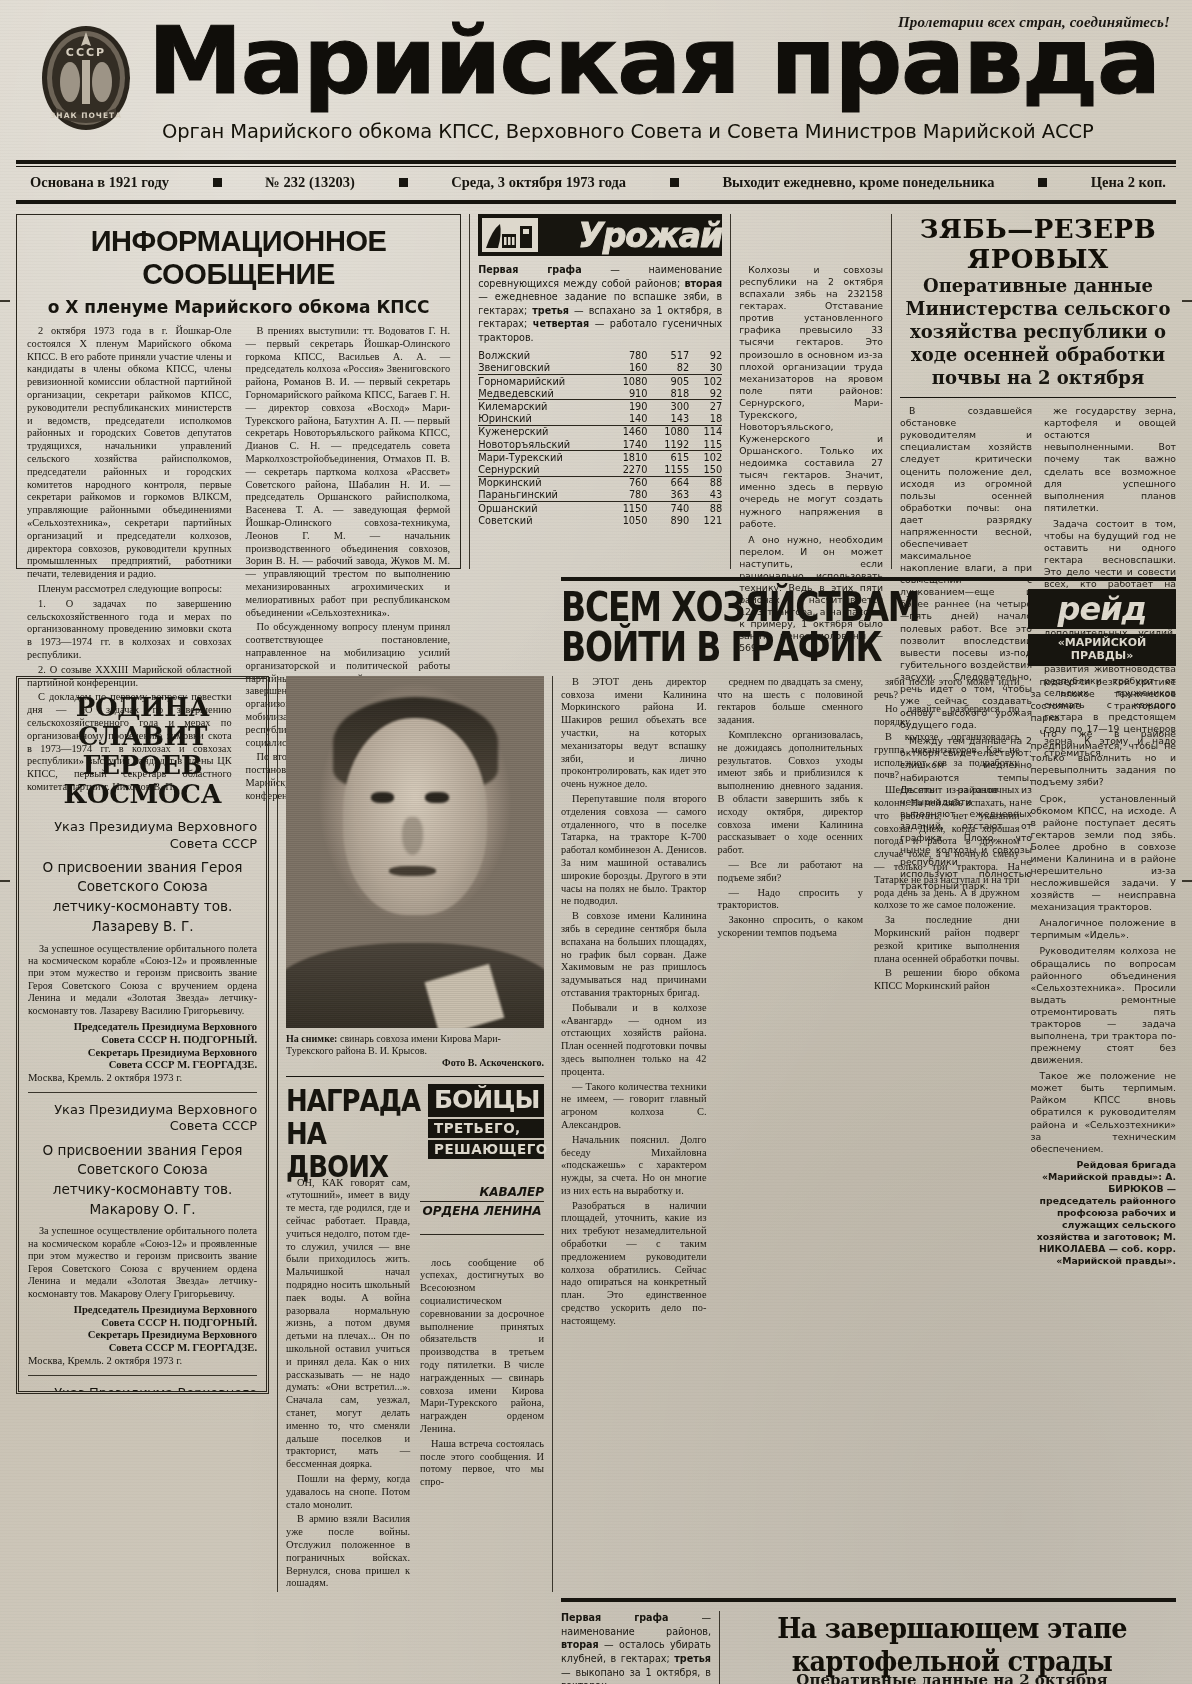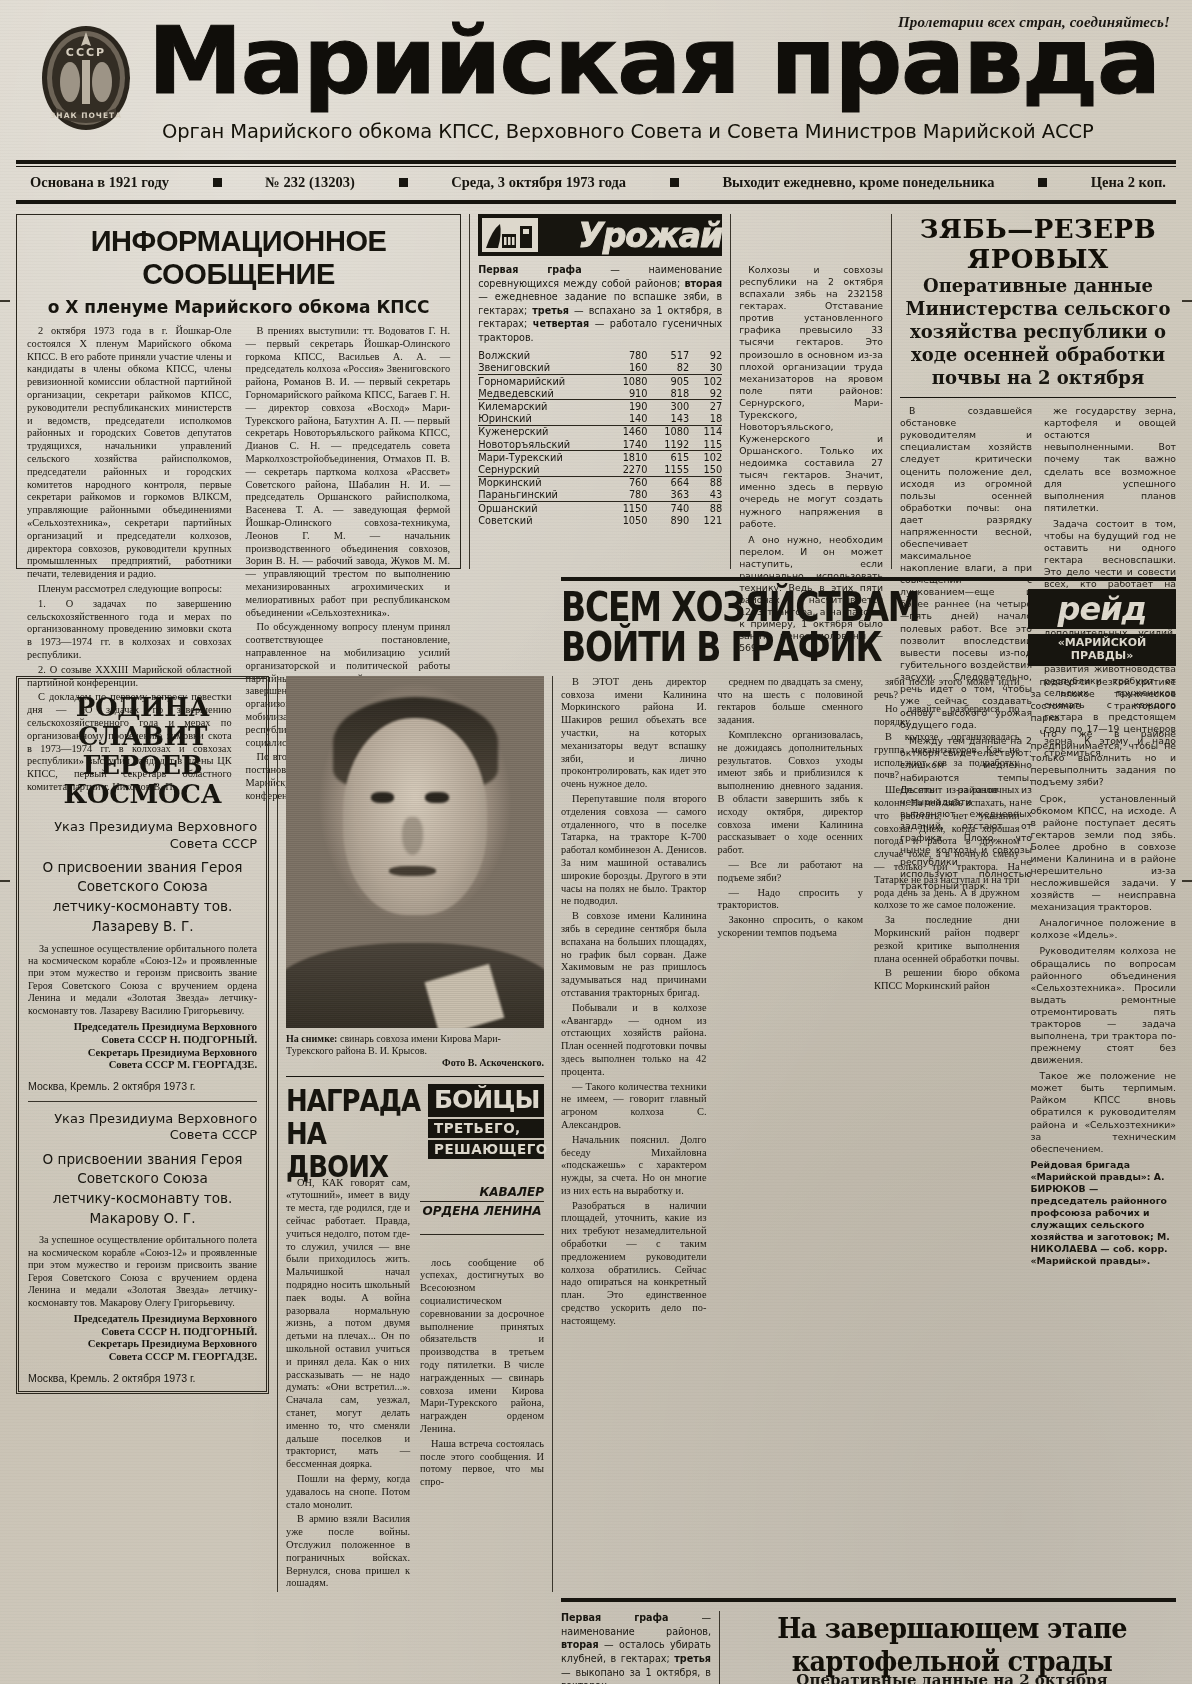--- a/index.html
+++ b/index.html
@@ -176,21 +176,21 @@
   }
   .ukaz-body{
     font-family:"Liberation Serif",serif;font-size:10.2px;line-height:1.22;
     text-align:justify;
   }
   .ukaz-body p{margin:0;text-indent:11px;}
   .sig{
     font-family:"Liberation Serif",serif;font-weight:bold;font-size:10.6px;
     text-align:right;line-height:1.2;margin-top:4px;
   }
-  .place{font-family:Liberation Sans, sans-serif;font-size:10.6px;margin-top:8px;}
+  .place{font-family:Liberation Serif, serif;font-size:10.6px;margin-top:0;}
   .hr-dot{border-top:1px solid #3a362c;margin:9px 0;}
 
   
   .photo{
     width:100%;height:352px;position:relative;overflow:hidden;
     background:#8d8removed;
   }
   .photo-inner{
     position:absolute;inset:0;
     background:
@@ -634,24 +634,24 @@
       <p>Но давайте разберемся по порядку.</p>
       <p>В колхозе организовалась группа механизаторов. Как не используют сев за подработку почв?</p>
       <p>Шесть стоит из-за различных колонн. На чей зябь вспахать, на что работать, нет указаний совхозы. Днем, когда хорошая погода и работа в дружном случае тоже, а в ночную смену — только три трактора. На Татарке не раз наступал и на три рода день за день. А в дружном колхозе то же самое положение.</p>
       <p>За последние дни Моркинский район подверг резкой критике выполнения плана осенней обработки почвы.</p>
       <p>В решении бюро обкома КПСС Моркинский район</p>
     </div>
     <div class="sans-body" style="flex:1;">
       <p>подвергся резкой критике за плохое техническое состояние тракторного парка.</p>
       <p>Что же в районе предпринимается, чтобы не только выполнить но и перевыполнить задания по подъему зяби?</p>
       <p>Срок, установленный обкомом КПСС, на исходе. А в районе поступает десять гектаров земли под зябь. Более дробно в совхозе имени Калинина и в районе нерешительно из-за несложившейся задачи. У хозяйств — неисправна механизация тракторов.</p>
-      <p>Аналогичное положение в колхозе «Идель».</p>
+      <p>Аналогичное положение в терпимым «Идель».</p>
       <p>Руководителям колхоза не обращались по вопросам районного объединения «Сельхозтехника». Просили выдать ремонтные отремонтировать пять тракторов — задача выполнена, три трактора по-прежнему стоят без движения.</p>
       <p>Такое же положение не может быть терпимым. Райком КПСС вновь обратился к руководителям района и «Сельхозтехники» за техническим обеспечением.</p>
-      <p style="text-align:left;font-weight:bold;text-indent:0;">Рейдовая бригада «Марийской правды»: А. БИРЮКОВ — председатель районного профсоюза рабочих и служащих сельского хозяйства и заготовок; М. НИКОЛАЕВА — соб. корр. «Марийской правды».</p>
+      <p style="text-align:right;font-weight:bold;text-indent:0;">Рейдовая бригада «Марийской правды»: А. БИРЮКОВ — председатель районного профсоюза рабочих и служащих сельского хозяйства и заготовок; М. НИКОЛАЕВА — соб. корр. «Марийской правды».</p>
     </div>
   </div>
 </div>
 
 <div class="cols" style="margin-top:4px;">
   <div style="width:528px;"></div>
   <div class="vrule" style="visibility:hidden;"></div>
   <div style="flex:1;">
     <div class="rule-thick" style="margin-bottom:9px;"></div>
   </div>

